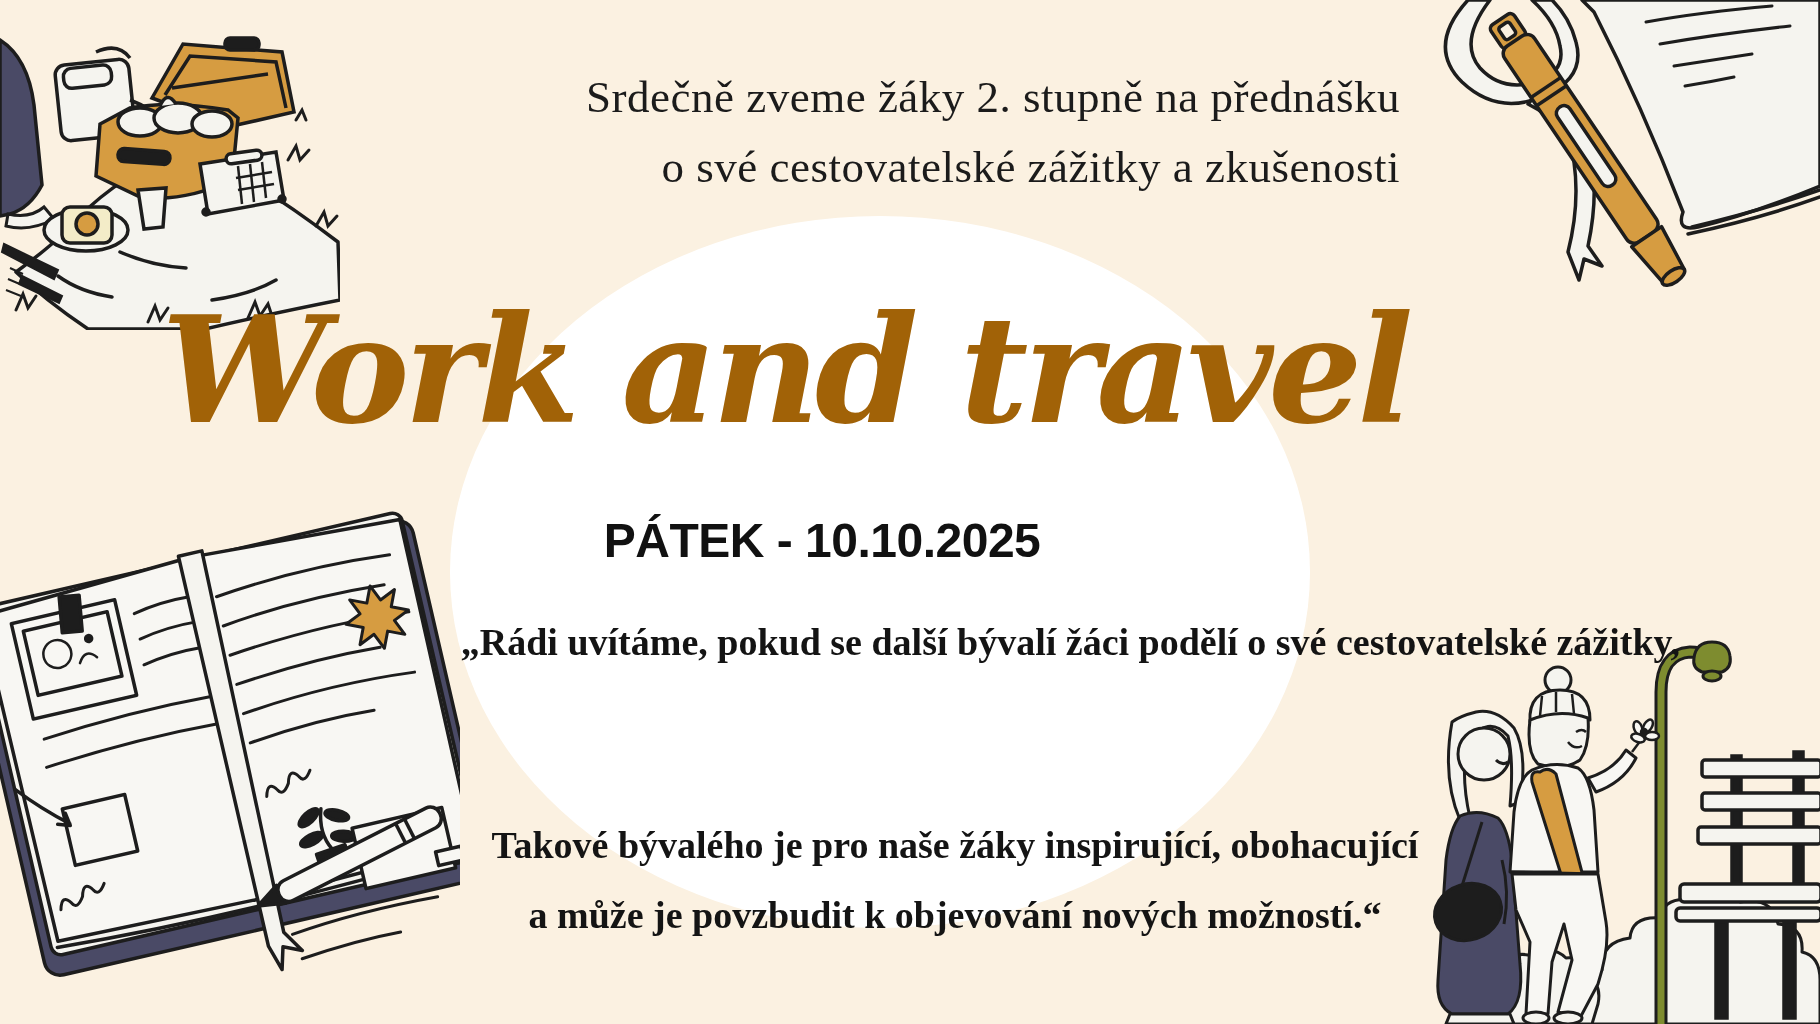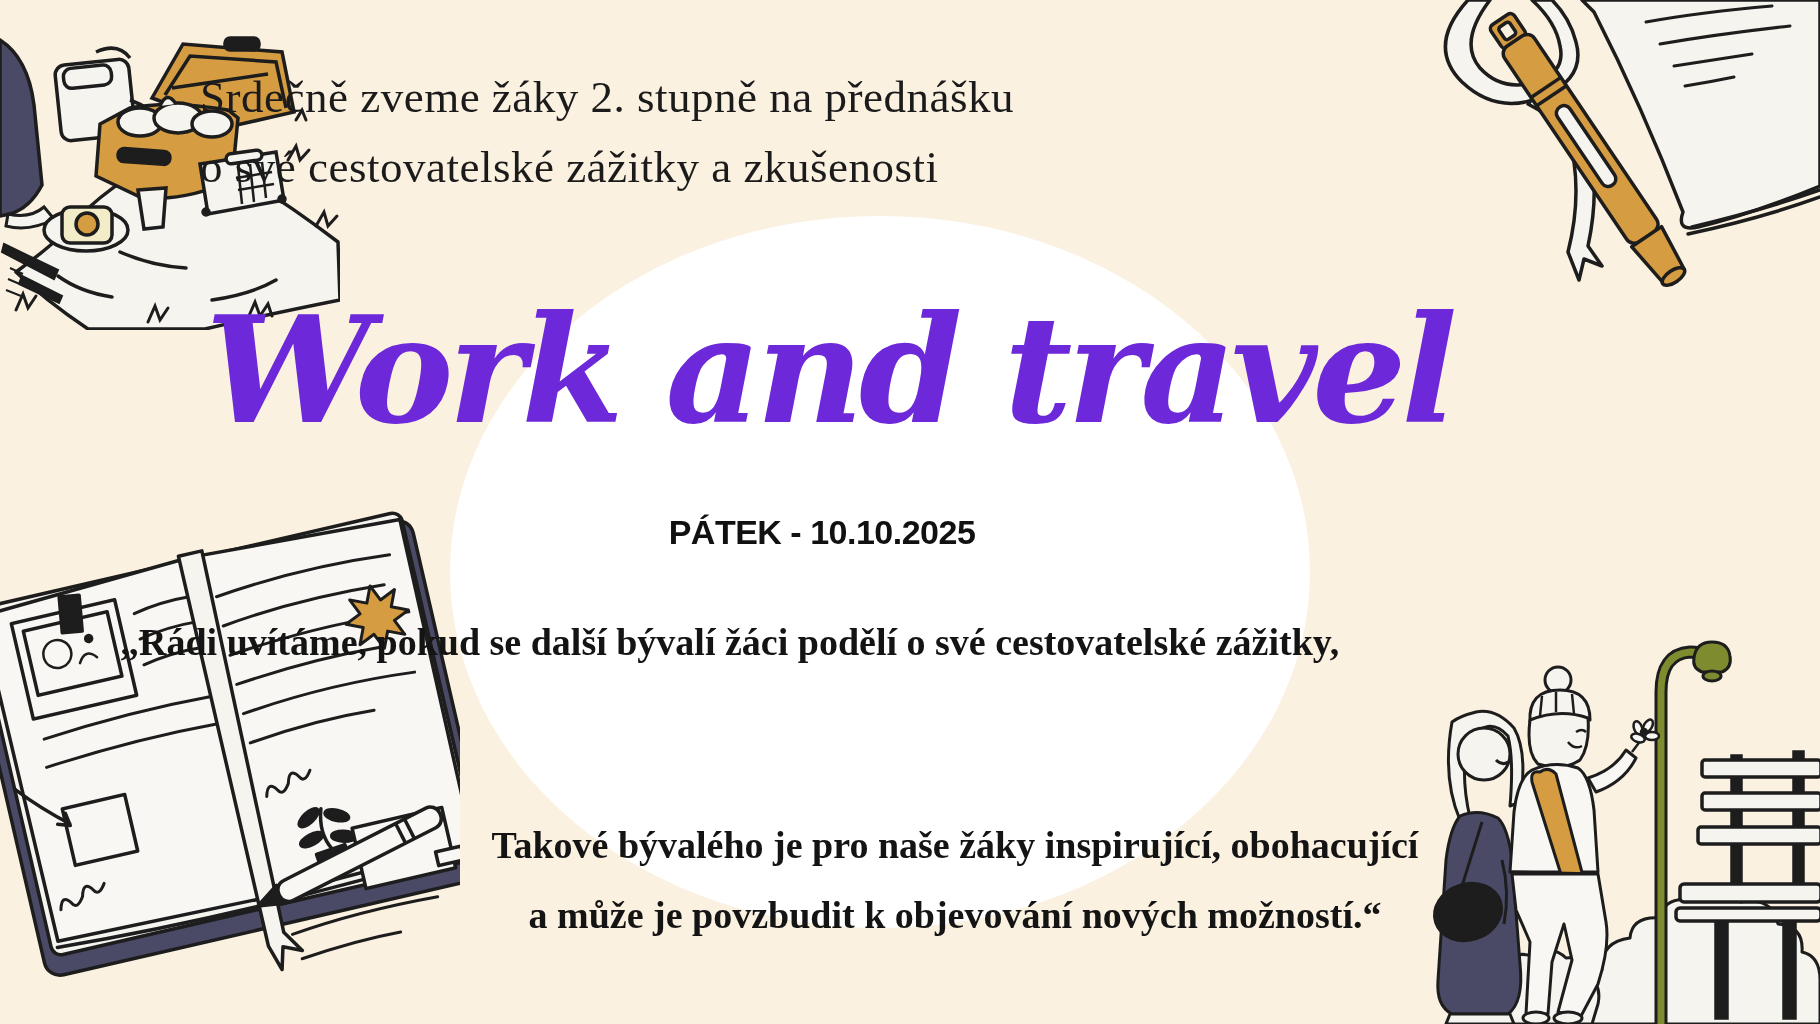--- a/index.html
+++ b/index.html
@@ -9,35 +9,35 @@
     font-family:"Liberation Serif", serif;
     color:#161616;
   }
   .spotlight{
     position:absolute;left:450px;top:216px;width:860px;height:712px;
     background:#FFFFFF;border-radius:50%;
   }
   .illus{position:absolute;}
   .txt{position:absolute;z-index:5;}
   .intro{
-    left:200px;top:62px;width:1200px;text-align:left;
+    left:200px;top:62px;width:1200px;text-align:right;
     font-size:45px;line-height:70px;font-weight:400;letter-spacing:.5px;color:#1b1b1b;
   }
   .title{
     left:785px;top:290px;transform:translateX(-50%);
     font-family:"DejaVu Serif", serif;font-style:italic;font-weight:700;
-    font-size:148px;line-height:160px;letter-spacing:-5px;color:#6d28d9;white-space:nowrap;margin-left:44px;
+    font-size:148px;line-height:160px;letter-spacing:-5px;color:#a16207;white-space:nowrap;
   }
   .date{
     left:822px;top:513px;transform:translateX(-50%);
     font-family:"Liberation Sans", sans-serif;font-weight:700;
-    font-size:34px;letter-spacing:-.5px;color:#111;white-space:nowrap;
+    font-size:48px;letter-spacing:-.5px;color:#111;white-space:nowrap;
   }
   .quote1{
-    left:900px;top:608px;transform:translateX(-50%);width:1560px;text-align:left;
+    left:900px;top:608px;transform:translateX(-50%);width:1560px;text-align:right;
     font-size:38px;line-height:69px;font-weight:700;color:#141414;
   }
   .quote2{
     left:955px;top:810px;transform:translateX(-50%);width:1300px;text-align:center;
     font-size:38px;line-height:70px;font-weight:700;color:#141414;
   }
 </style>
 </head>
 <body>
 

